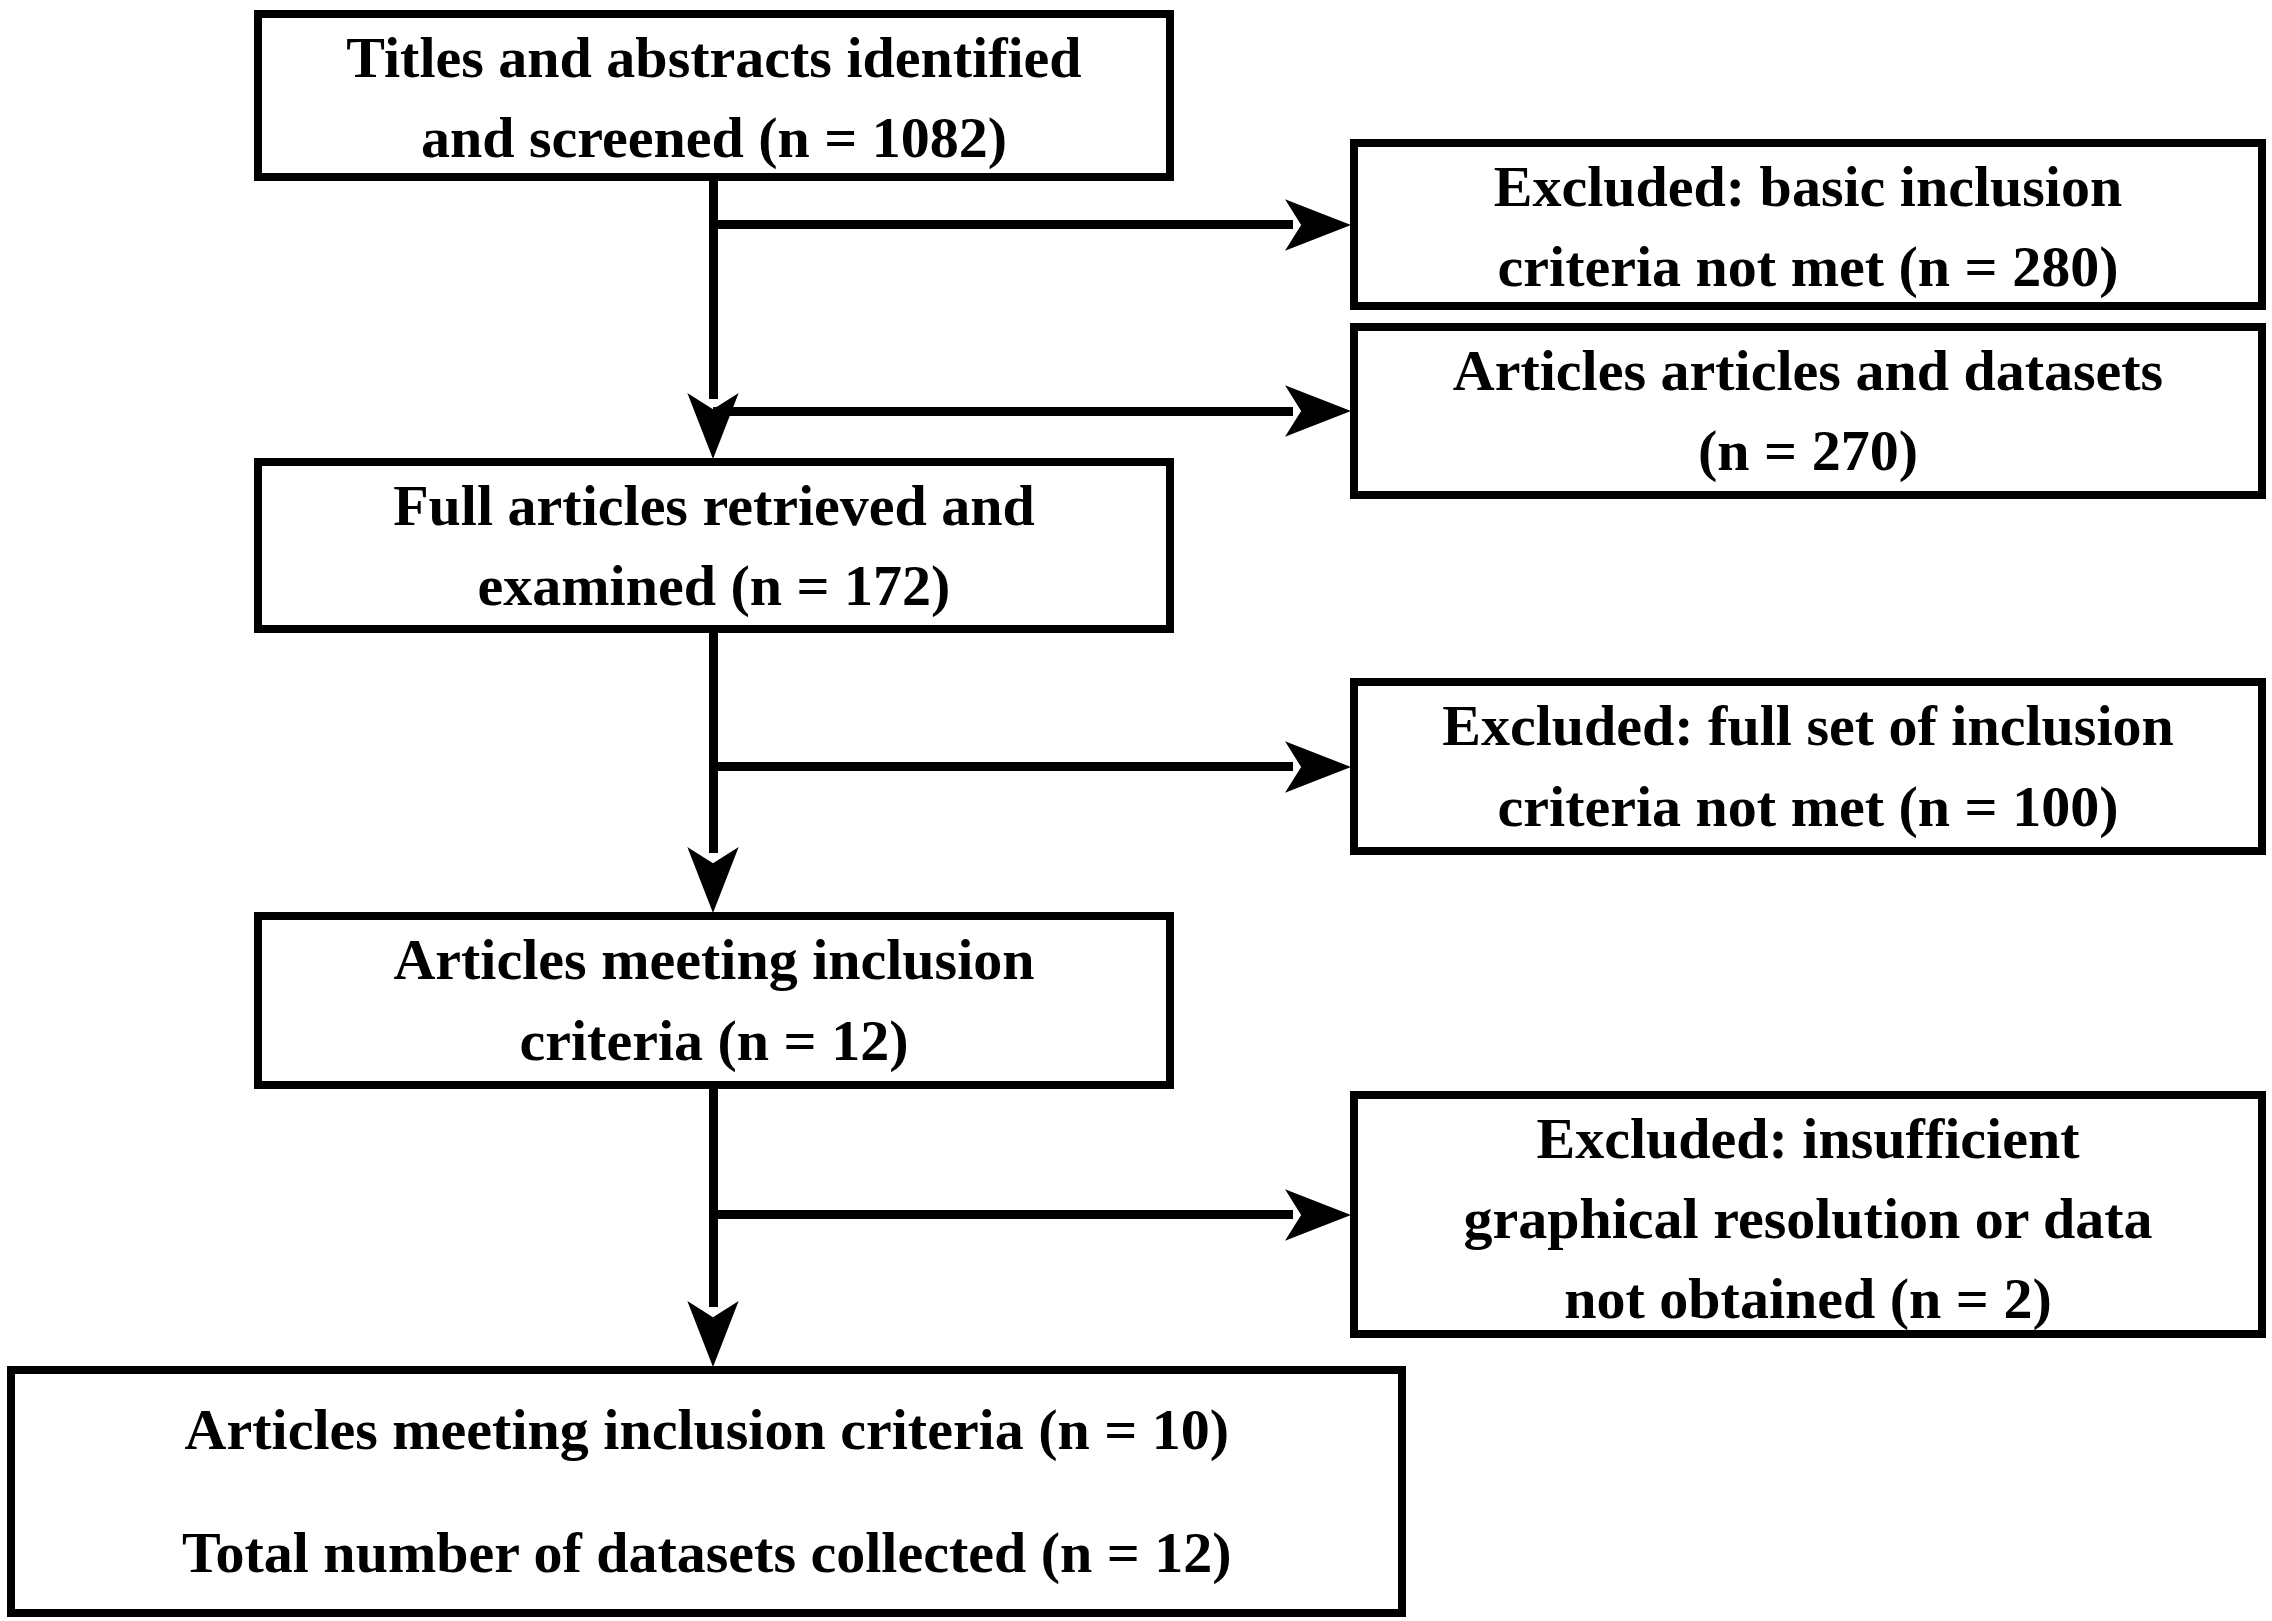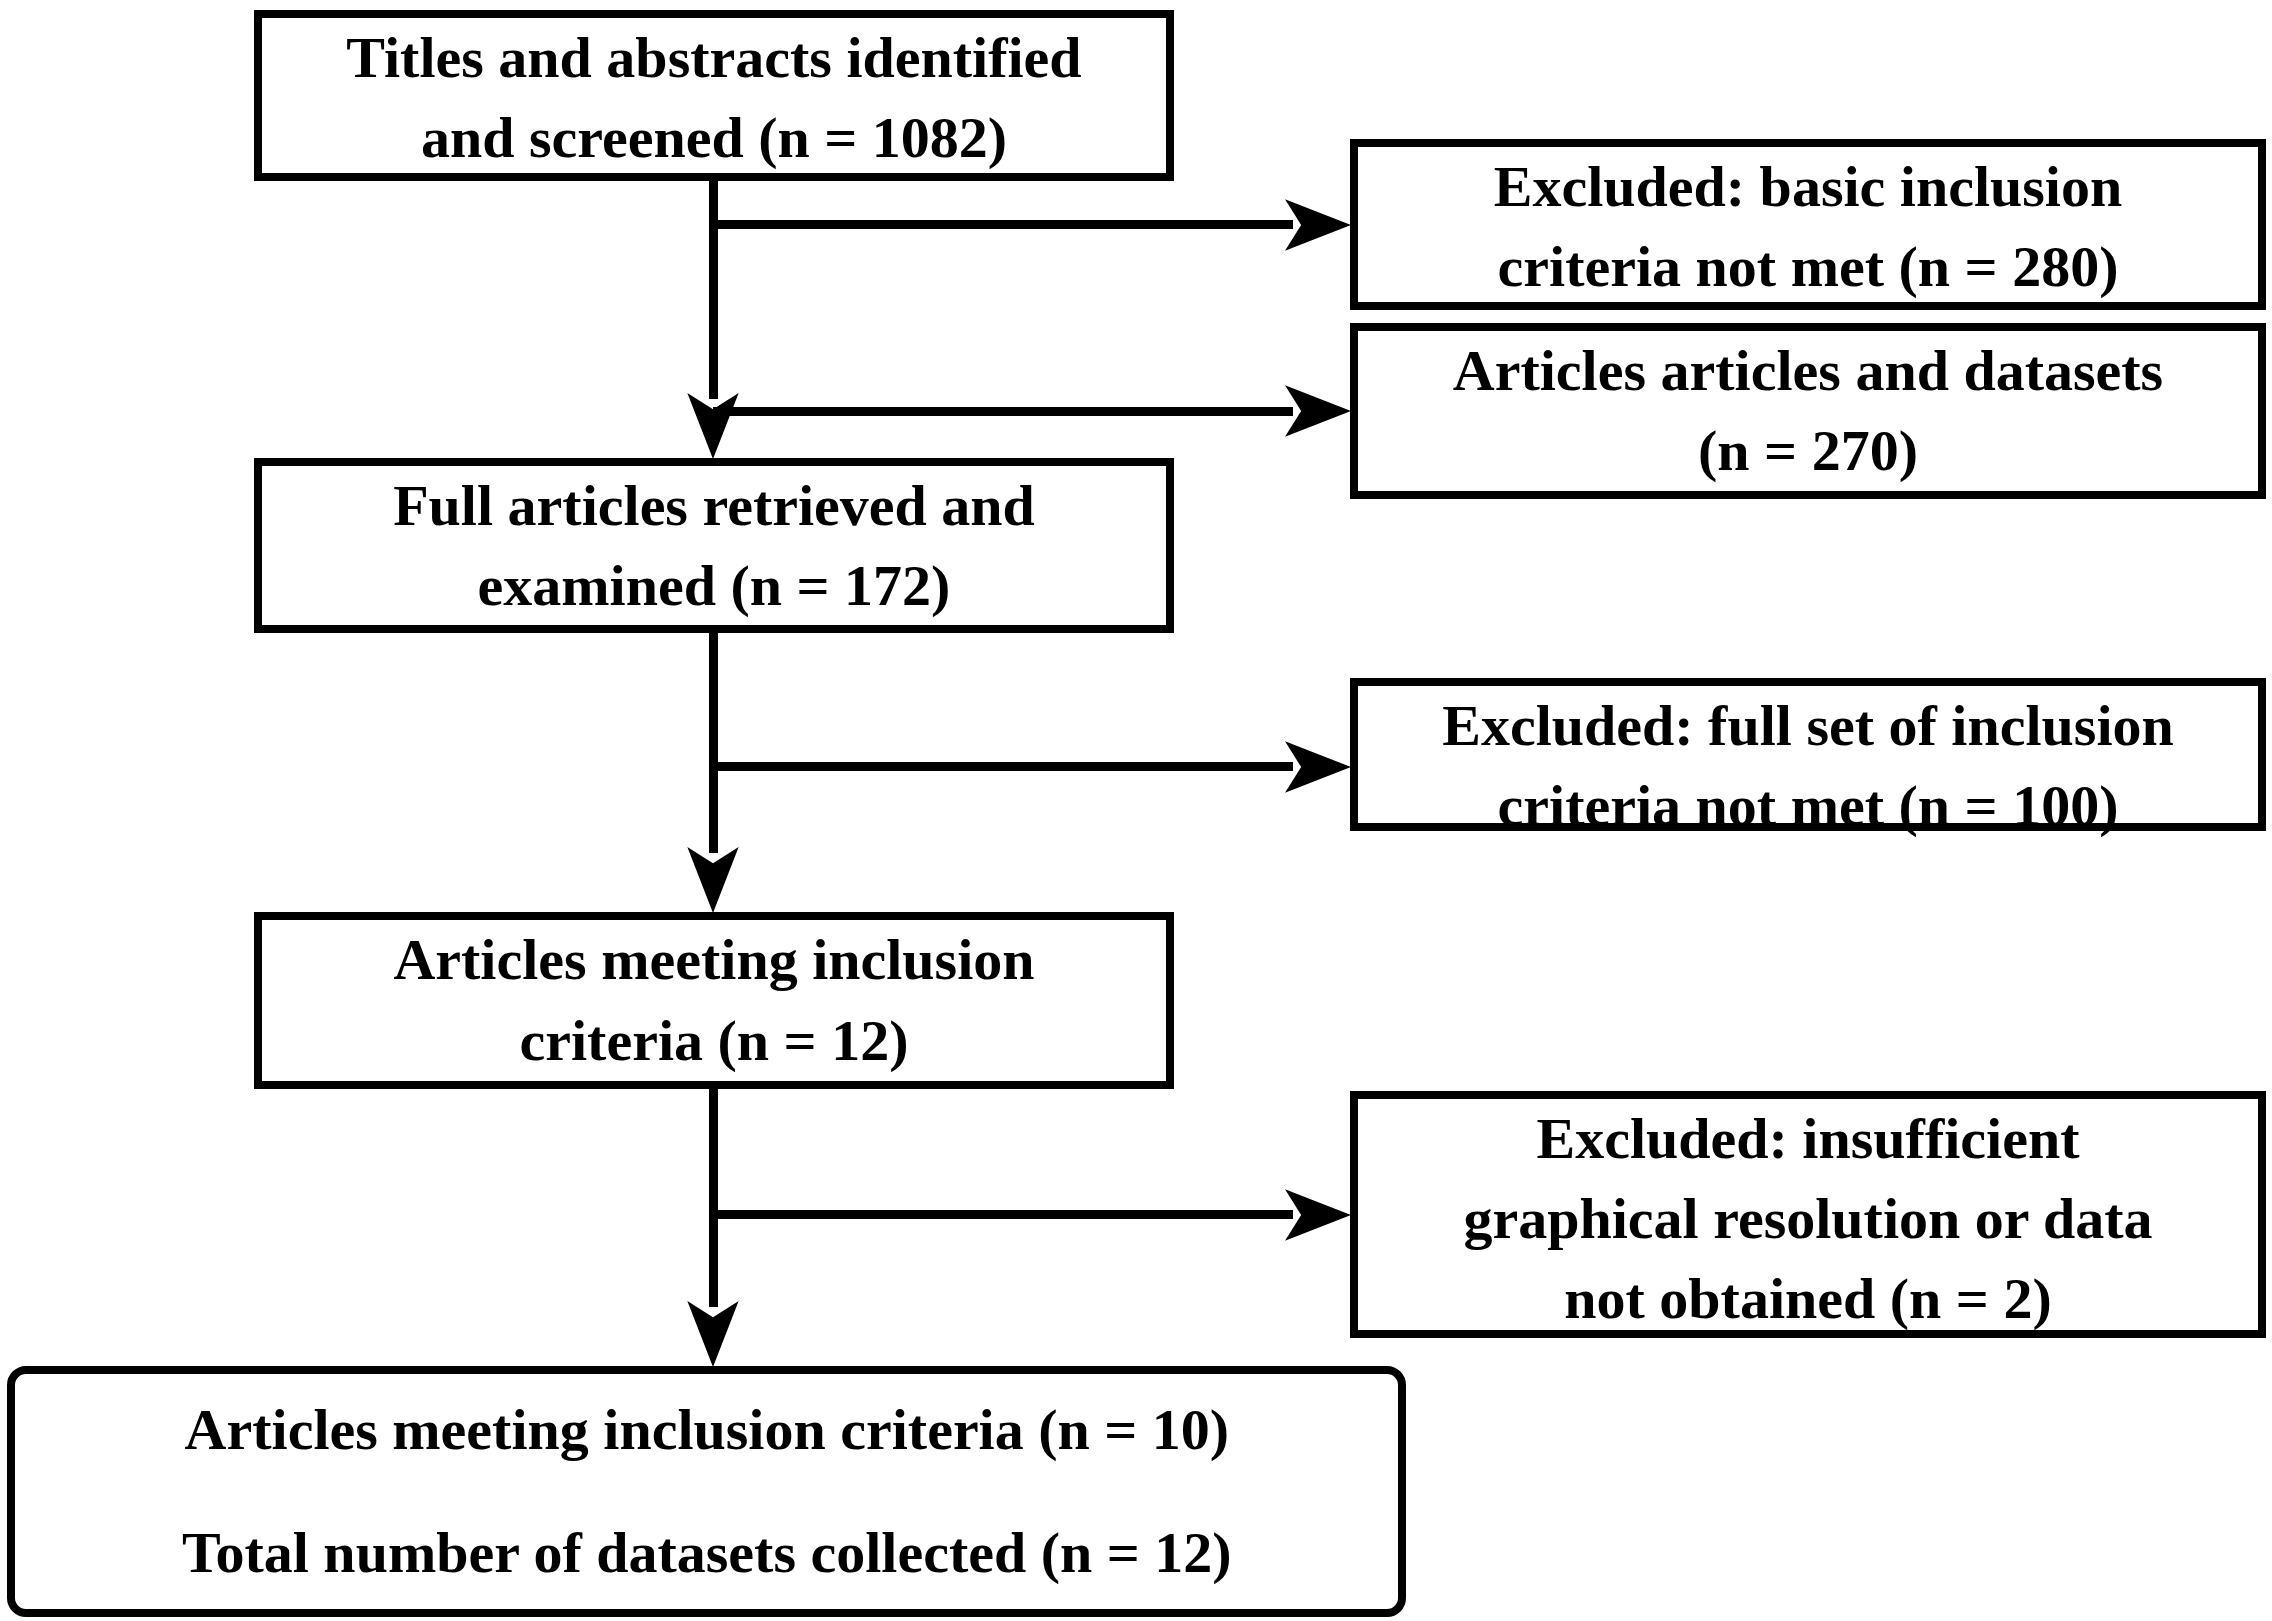--- a/index.html
+++ b/index.html
@@ -48,24 +48,24 @@
     position: absolute;
     display: block;
   }
   .arrowhead svg { display: block; }
 
   
   #n-screened        { left: 254px;  top: 10.3px;   width: 920px; height: 171px; }
   #n-excl-basic      { left: 1350px; top: 139px;  width: 916px; height: 171px; }
   #n-duplicates      { left: 1350px; top: 323px;  width: 916px; height: 176px; }
   #n-full-articles   { left: 254px;  top: 458px;  width: 920px; height: 175px; }
-  #n-excl-full       { left: 1350px; top: 678px;  width: 916px; height: 153px; }
+  #n-excl-full       { left: 1350px; top: 678px;  width: 916px; height: 177px; }
   #n-meeting         { left: 254px;  top: 912px; width: 920px; height: 177px; }
   #n-excl-graphical  { left: 1350px; top: 1091px; width: 916px; height: 247px; }
-  #n-final           { left: 7.4px;   top: 1366px; width: 1399px; height: 251px; border-radius: 19px; }
+  #n-final           { left: 7.4px;   top: 1366px; width: 1399px; height: 251px; }
 
   
   #t1 { left: 709px; top: 177px;  height: 222px; }
   #t2 { left: 709px; top: 628px;  height: 225px; }
   #t3 { left: 709px; top: 1085px; height: 222px; }
   #b1 { left: 713px; top: 220px;  width: 580px; }
   #b2 { left: 713px; top: 407px;  width: 580px; }
   #b3 { left: 713px; top: 762px; width: 580px; }
   #b4 { left: 713px; top: 1210px; width: 580px; }
   #ah-down-1  { left: 687px;  top: 393px;  }

